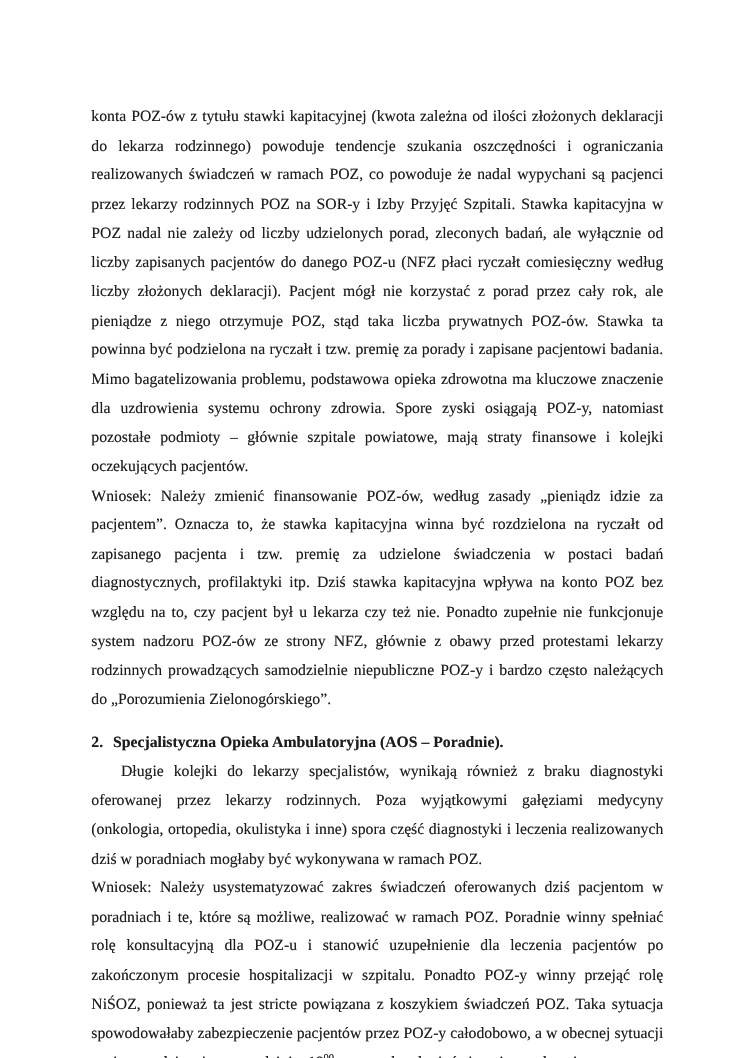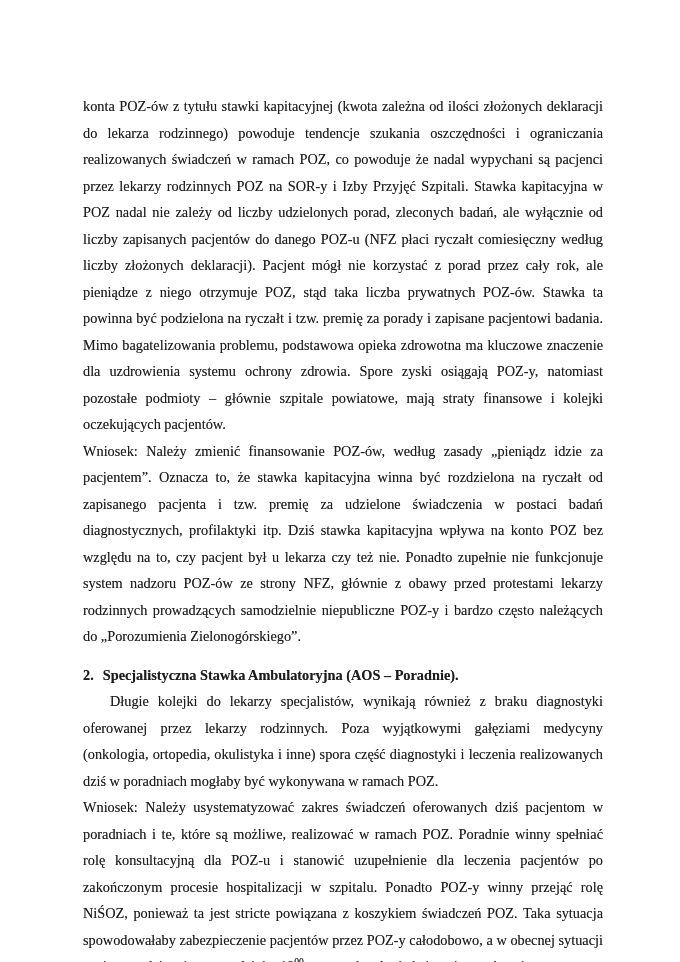--- a/index.html
+++ b/index.html
@@ -42,21 +42,21 @@
 <div class="page">
 
   <p class="para">konta POZ-ów z tytułu stawki kapitacyjnej (kwota zależna od ilości złożonych deklaracji do lekarza rodzinnego) powoduje tendencje szukania oszczędności i ograniczania realizowanych świadczeń w ramach POZ, co powoduje że nadal wypychani są pacjenci przez lekarzy rodzinnych POZ na SOR-y i Izby Przyjęć Szpitali. Stawka kapitacyjna w POZ nadal nie zależy od liczby udzielonych porad, zleconych badań, ale wyłącznie od liczby zapisanych pacjentów do danego POZ-u (NFZ płaci ryczałt comiesięczny według liczby złożonych deklaracji). Pacjent mógł nie korzystać z porad przez cały rok, ale pieniądze z niego otrzymuje POZ, stąd taka liczba prywatnych POZ-ów. Stawka ta powinna być podzielona na ryczałt i tzw. premię za porady i zapisane pacjentowi badania. Mimo bagatelizowania problemu, podstawowa opieka zdrowotna ma kluczowe znaczenie dla uzdrowienia systemu ochrony zdrowia. Spore zyski osiągają POZ-y, natomiast pozostałe podmioty – głównie szpitale powiatowe, mają straty finansowe i kolejki oczekujących pacjentów.</p>
 
   <p class="para">
     <b class="lbl">Wniosek:</b>
     <span>Należy zmienić finansowanie POZ-ów, według zasady „pieniądz idzie za pacjentem”. Oznacza to, że stawka kapitacyjna winna być rozdzielona na ryczałt od zapisanego pacjenta i tzw. premię za udzielone świadczenia w postaci badań diagnostycznych, profilaktyki itp. Dziś stawka kapitacyjna wpływa na konto POZ bez względu na to, czy pacjent był u lekarza czy też nie. Ponadto zupełnie nie funkcjonuje system nadzoru POZ-ów ze strony NFZ, głównie z obawy przed protestami lekarzy rodzinnych prowadzących samodzielnie niepubliczne POZ-y i bardzo często należących do „Porozumienia Zielonogórskiego”.</span>
   </p>
 
   <p class="heading">
-    <span class="hnum">2.</span><span>Specjalistyczna Stawka Ambulatoryjna (AOS – Poradnie).</span>
+    <span class="hnum">2.</span><span>Specjalistyczna Opieka Ambulatoryjna (AOS – Poradnie).</span>
   </p>
 
   <p class="para indent">Długie kolejki do lekarzy specjalistów, wynikają również z braku diagnostyki oferowanej przez lekarzy rodzinnych. Poza wyjątkowymi gałęziami medycyny (onkologia, ortopedia, okulistyka i inne) spora część diagnostyki i leczenia realizowanych dziś w poradniach mogłaby być wykonywana w ramach POZ.</p>
 
   <p class="para">
     <b class="lbl">Wniosek:</b>
     <span>Należy usystematyzować zakres świadczeń oferowanych dziś pacjentom w poradniach i te, które są możliwe, realizować w ramach POZ. Poradnie winny spełniać rolę konsultacyjną dla POZ-u i stanowić uzupełnienie dla leczenia pacjentów po zakończonym procesie hospitalizacji w szpitalu. Ponadto POZ-y winny przejąć rolę NiŚOZ, ponieważ ta jest stricte powiązana z koszykiem świadczeń POZ. Taka sytuacja spowodowałaby zabezpieczenie pacjentów przez POZ-y całodobowo, a w obecnej sytuacji pacjent codziennie po godzinie 18</span><sup class="clock">00</sup><span>, w weekendy i święta jest zabezpieczany przez NiŚOZ funkcjonującą głównie przy szpitalach powiatowych. Innym rozwiązaniem jest takie, w którym wyznaczony POZ, w ramach powiatu, realizowałby świadczenia NiŚOZ wraz z pozostałymi rotacyjnie,</span>
   </p>
 
 </div>

